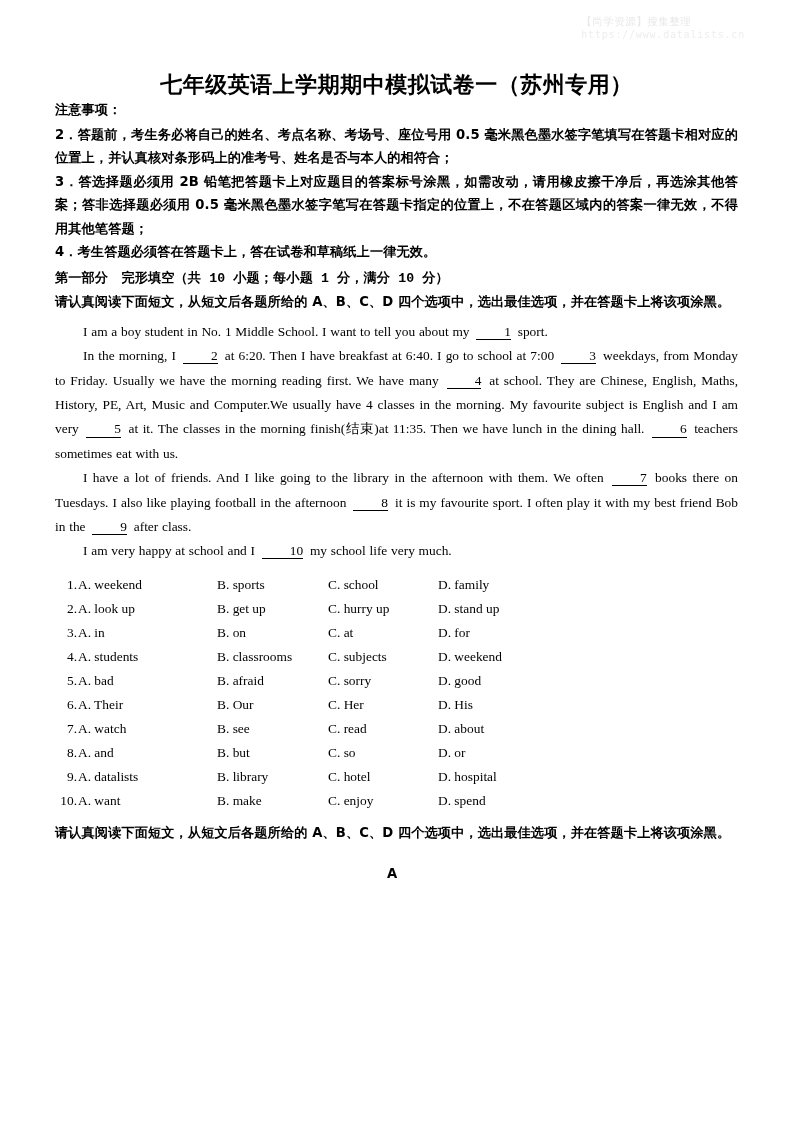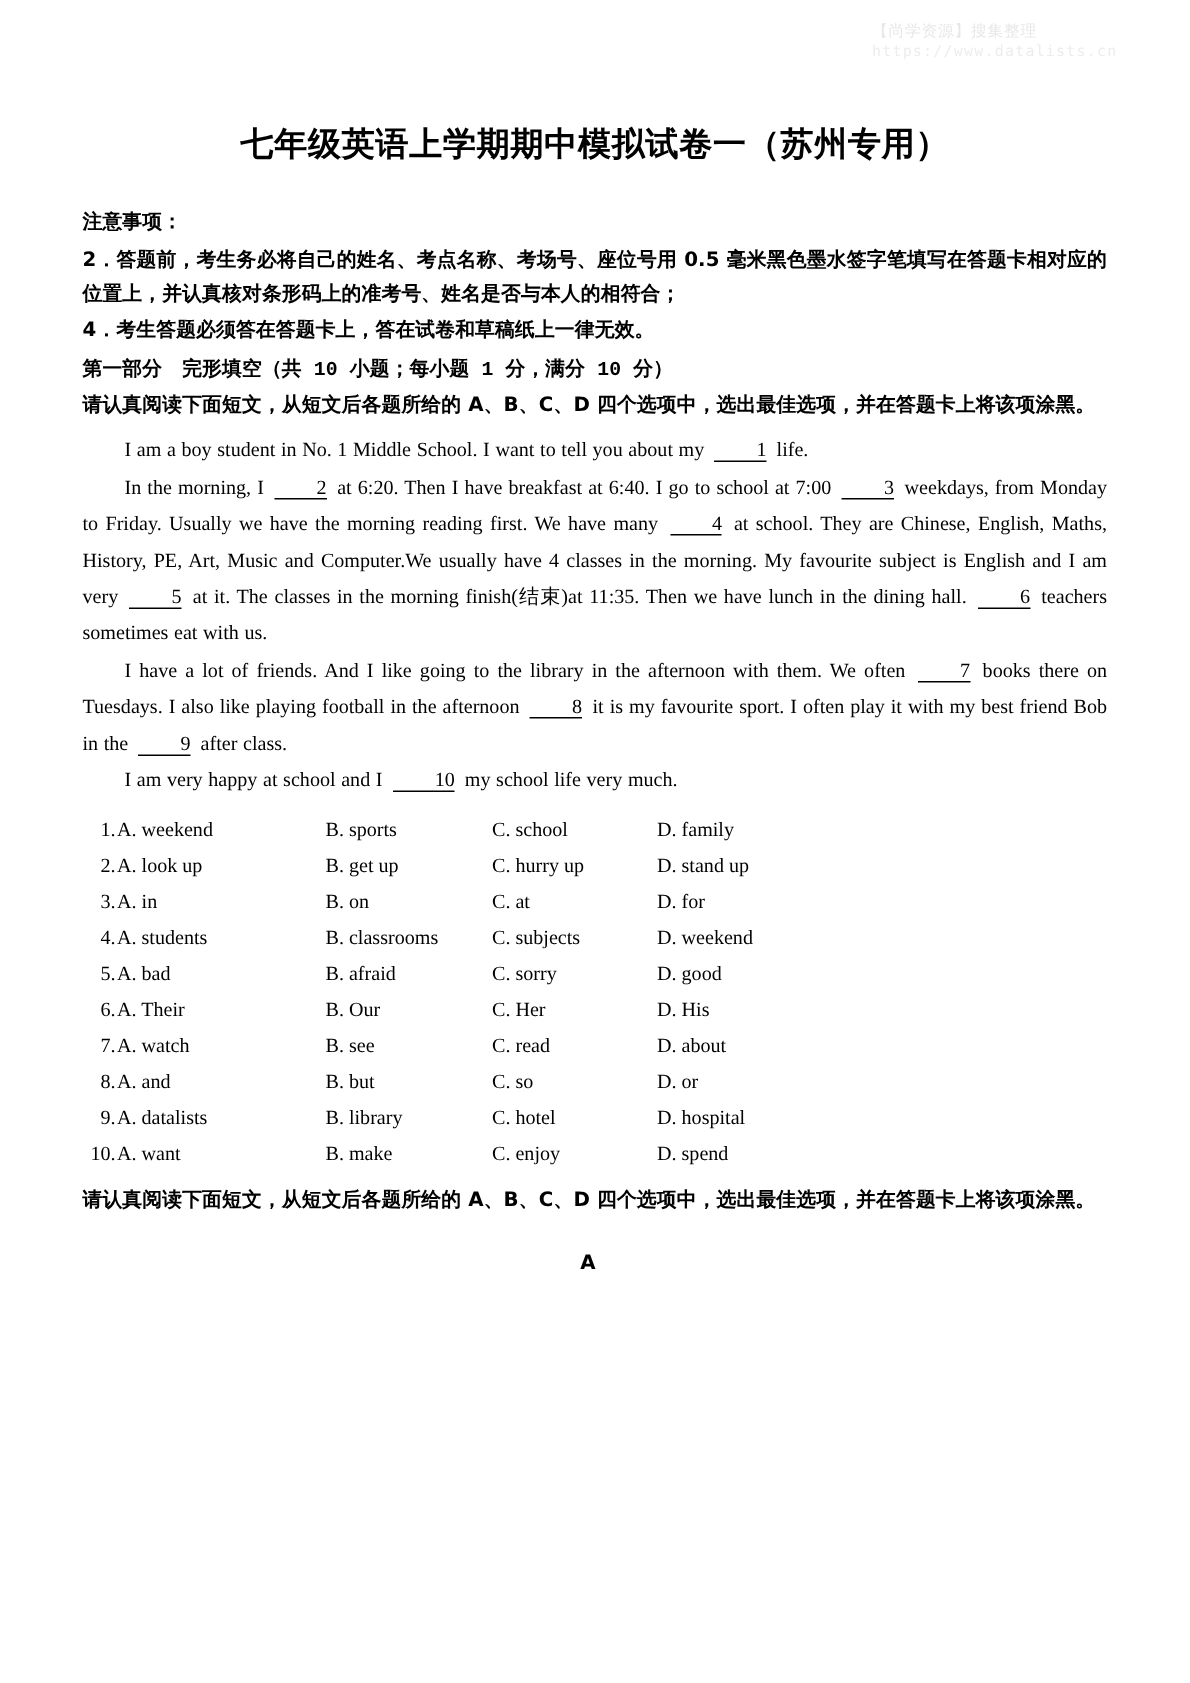--- a/index.html
+++ b/index.html
@@ -15,21 +15,21 @@
     color: #000000;
     overflow: hidden;
   }
 
   .page {
     position: absolute;
     left: 0; top: 0;
     width: 793px;
     height: 1122px;
     box-sizing: border-box;
-    padding: 12px 55px;
+    padding: 0 55px;
   }
 
   
   .watermark {
     position: absolute;
     right: 48px;
     top: 14px;
     text-align: left;
     line-height: 1.35;
     color: #e8e8e8;
@@ -56,21 +56,20 @@
     font-weight: bold;
     font-size: 22px;
     letter-spacing: 0.5px;
     margin: 0;
     padding-top: 72px;
     line-height: 1.2;
   }
 
   
   .notice-block {
-    margin-top: 27px;
   }
   .notice-head,
   .notice-item,
   .section-head,
   .section-intro {
     font-family: "DejaVu Sans", "Liberation Sans", sans-serif;
     font-weight: bold;
     font-size: 13.2px;
     line-height: 1.78;
     margin: 0;
@@ -158,28 +157,29 @@
   <div class="watermark">
     <span class="wm-line1">【尚学资源】搜集整理</span>
     <span class="wm-line2">https://www.datalists.cn</span>
   </div>
 
   <h1 class="doc-title">七年级英语上学期期中模拟试卷一（苏州专用）</h1>
 
   <div class="notice-block">
     <p class="notice-head">注意事项：</p>
     <p class="notice-item">2．答题前，考生务必将自己的姓名、考点名称、考场号、座位号用 0.5 毫米黑色墨水签字笔填写在答题卡相对应的位置上，并认真核对条形码上的准考号、姓名是否与本人的相符合；</p>
+    <p class="notice-item">3．答选择题必须用 2B 铅笔把答题卡上对应题目的答案标号涂黑，如需改动，请用橡皮擦干净后，再选涂其他答案；答非选择题必须用 0.5 毫米黑色墨水签字笔写在答题卡指定的位置上，不在答题区域内的答案一律无效，不得用其他笔答题；</p>
     <p class="notice-item">4．考生答题必须答在答题卡上，答在试卷和草稿纸上一律无效。</p>
   </div>
 
   <p class="section-head">第一部分　完形填空（共 10 小题；每小题 1 分，满分 10 分）</p>
   <p class="section-intro">请认真阅读下面短文，从短文后各题所给的 A、B、C、D 四个选项中，选出最佳选项，并在答题卡上将该项涂黑。</p>
 
   <div class="passage" id="cloze-passage">
-      <p><span>I am a boy student in No. 1 Middle School. I want to tell you about my </span><span class="blank">1</span><span> life.</span></p>
+      <p><span>I am a boy student in No. 1 Middle School. I want to tell you about my </span><span class="blank">1</span><span> sport.</span></p>
       <p><span>In the morning, I </span><span class="blank">2</span><span> at 6:20. Then I have breakfast at 6:40. I go to school at 7:00 </span><span class="blank">3</span><span> weekdays, from Monday to Friday. Usually we have the morning reading first. We have many </span><span class="blank">4</span><span> at school. They are Chinese, English, Maths, History, PE, Art, Music and Computer.We usually have 4 classes in the morning. My favourite subject is English and I am very </span><span class="blank">5</span><span> at it. The classes in the morning finish(结束)at 11:35. Then we have lunch in the dining hall. </span><span class="blank">6</span><span> teachers sometimes eat with us.</span></p>
       <p><span>I have a lot of friends. And I like going to the library in the afternoon with them. We often </span><span class="blank">7</span><span> books there on Tuesdays. I also like playing football in the afternoon </span><span class="blank">8</span><span> it is my favourite sport. I often play it with my best friend Bob in the </span><span class="blank">9</span><span> after class.</span></p>
       <p><span>I am very happy at school and I </span><span class="blank">10</span><span> my school life very much.</span></p>
     </div>
 
   <div class="options" id="cloze-options">
       <div class="opt-row">
         <span class="opt-num">1.</span>
         <span class="opt-a">A. weekend</span>
         <span class="opt-b">B. sports</span>

